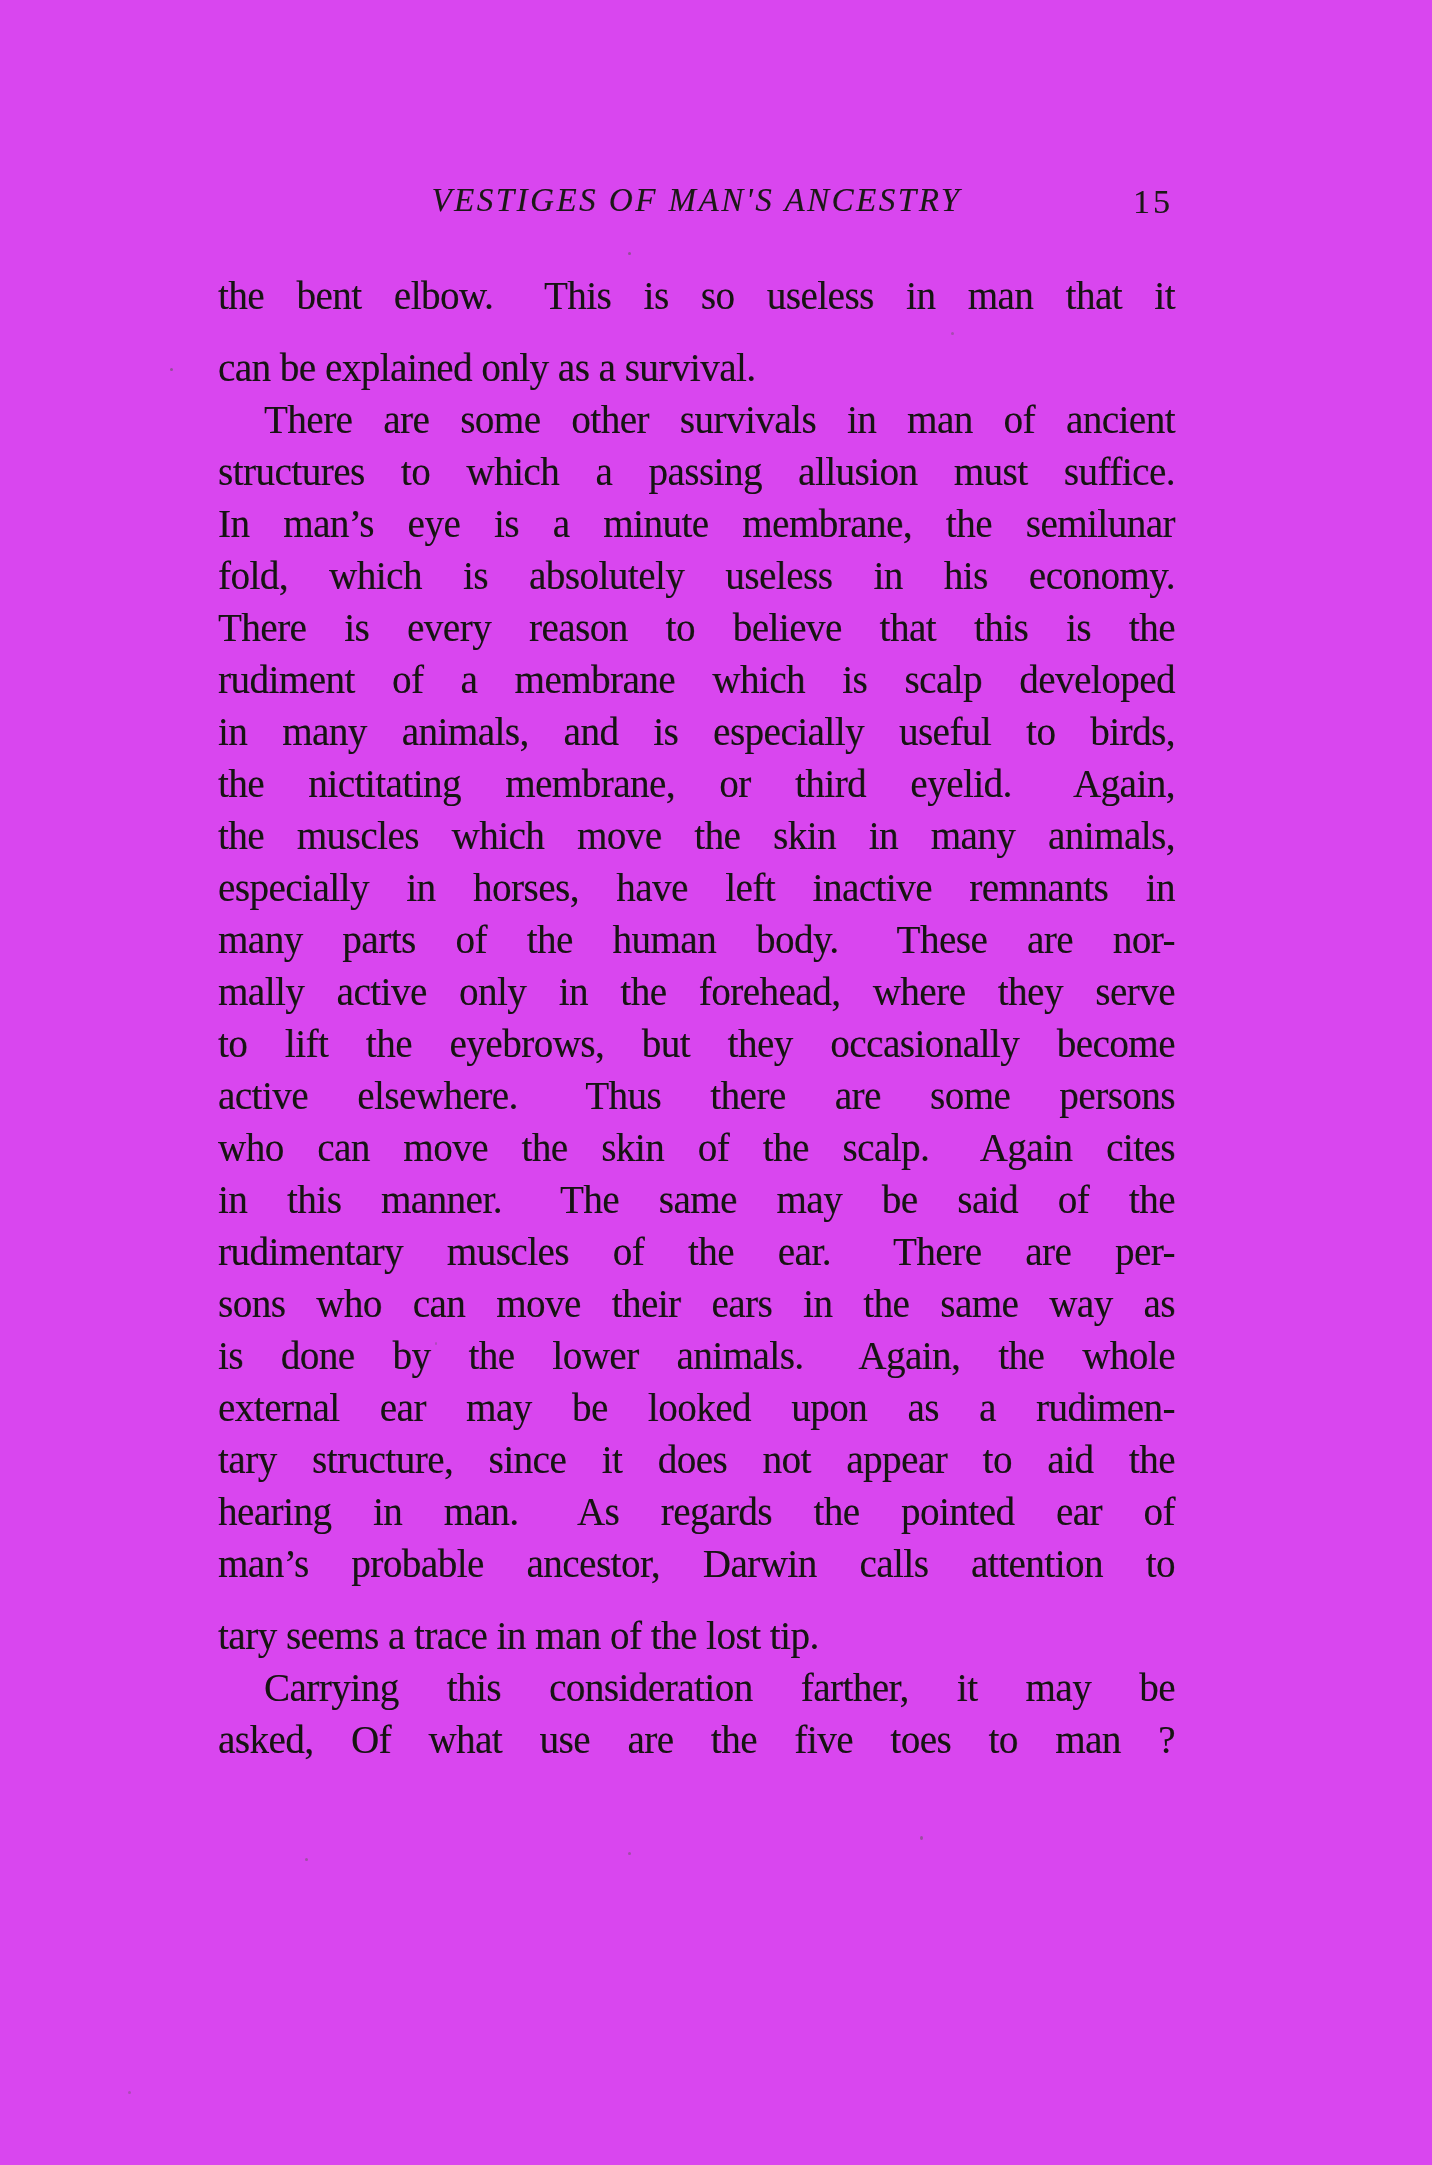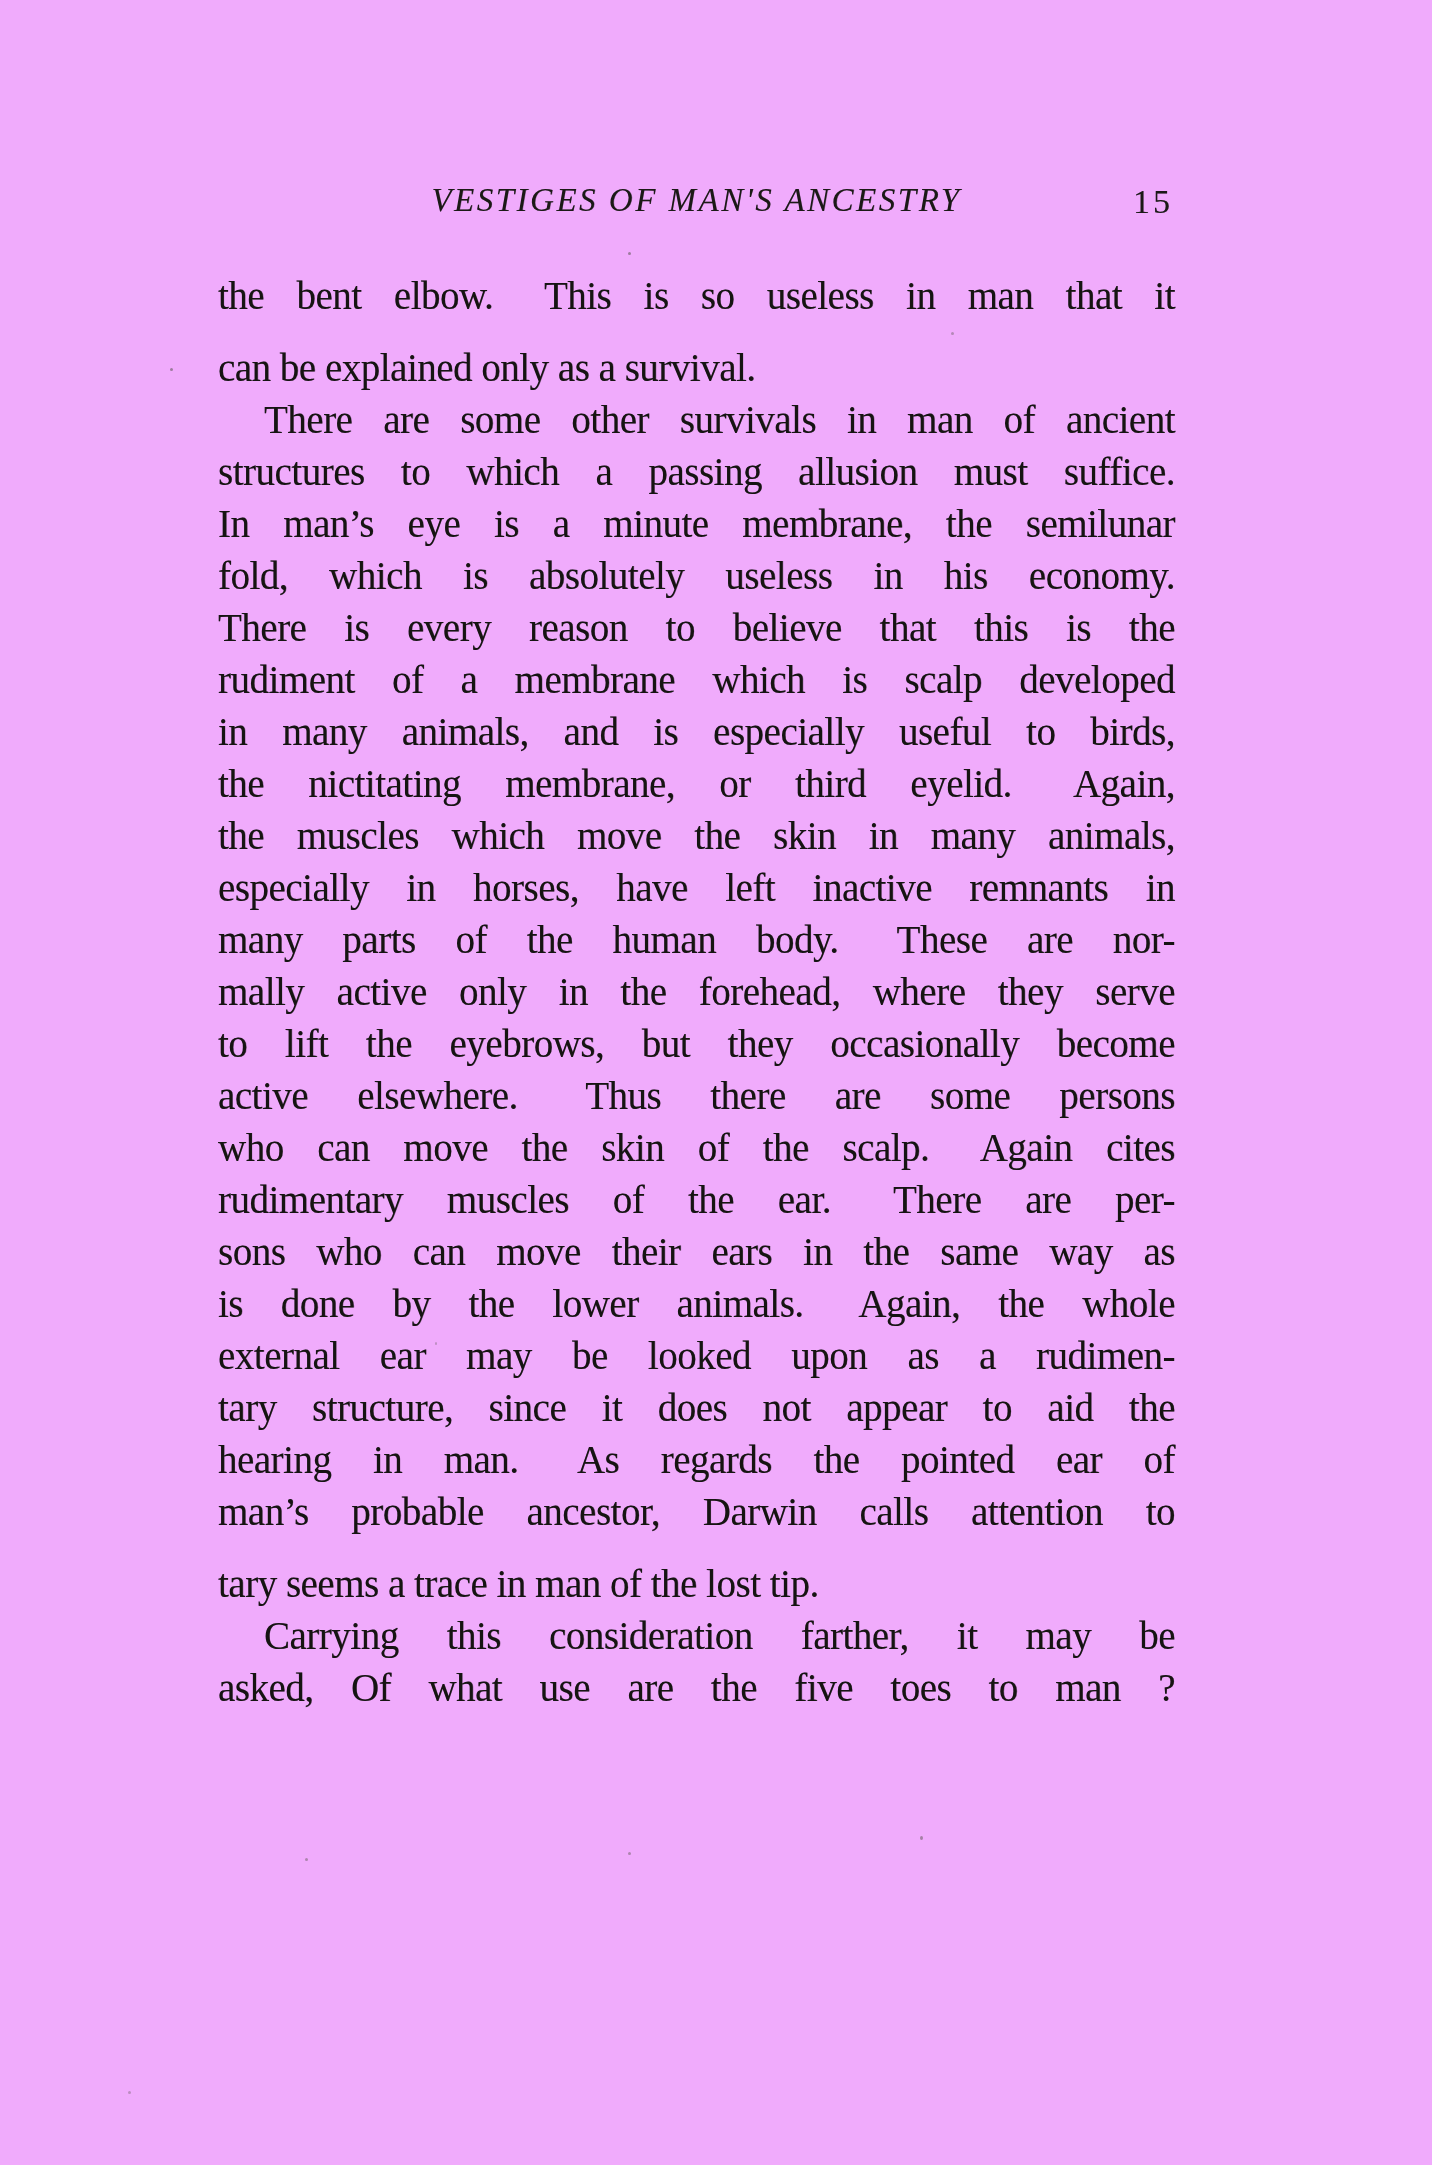--- a/index.html
+++ b/index.html
@@ -4,21 +4,21 @@
 <style>
   html, body {
     margin: 0;
     padding: 0;
     background: #e8e8e8;
   }
   .page {
     position: relative;
     width: 1432px;
     height: 2165px;
-    background: #f0abfc;
+    background: #d946ef;
     font-family: "Liberation Serif", "DejaVu Serif", serif;
     color: #161412;
     overflow: hidden;
   }
   
   .header {
     position: absolute;
     top: 182px;
     left: 218px;
     width: 957px;
@@ -105,20 +105,21 @@
       <div class="line">rudiment of a membrane which is scalp developed</div>
       <div class="line">in many animals, and is especially useful to birds,</div>
       <div class="line">the nictitating membrane, or third eyelid.  Again,</div>
       <div class="line">the muscles which move the skin in many animals,</div>
       <div class="line">especially in horses, have left inactive remnants in</div>
       <div class="line">many parts of the human body.  These are nor-</div>
       <div class="line">mally active only in the forehead, where they serve</div>
       <div class="line">to lift the eyebrows, but they occasionally become</div>
       <div class="line">active elsewhere.  Thus there are some persons</div>
       <div class="line">who can move the skin of the scalp.  Again cites</div>
+      <div class="line">in this manner.  The same may be said of the</div>
       <div class="line">rudimentary muscles of the ear.  There are per-</div>
       <div class="line">sons who can move their ears in the same way as</div>
       <div class="line">is done by the lower animals.  Again, the whole</div>
       <div class="line">external ear may be looked upon as a rudimen-</div>
       <div class="line">tary structure, since it does not appear to aid the</div>
       <div class="line">hearing in man.  As regards the pointed ear of</div>
       <div class="line">man’s probable ancestor, Darwin calls attention to</div>
       <div class="line end">tary seems a trace in man of the lost tip.</div>
       <div class="line indent">Carrying this consideration farther, it may be</div>
       <div class="line">asked, Of what use are the five toes to man ?</div>

